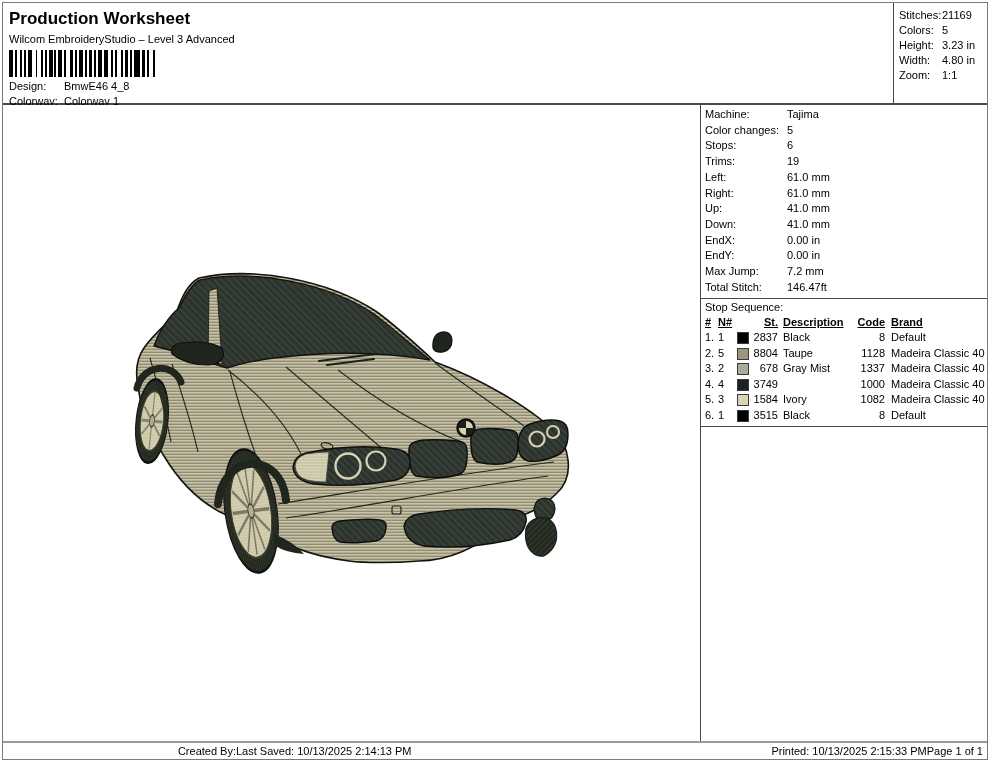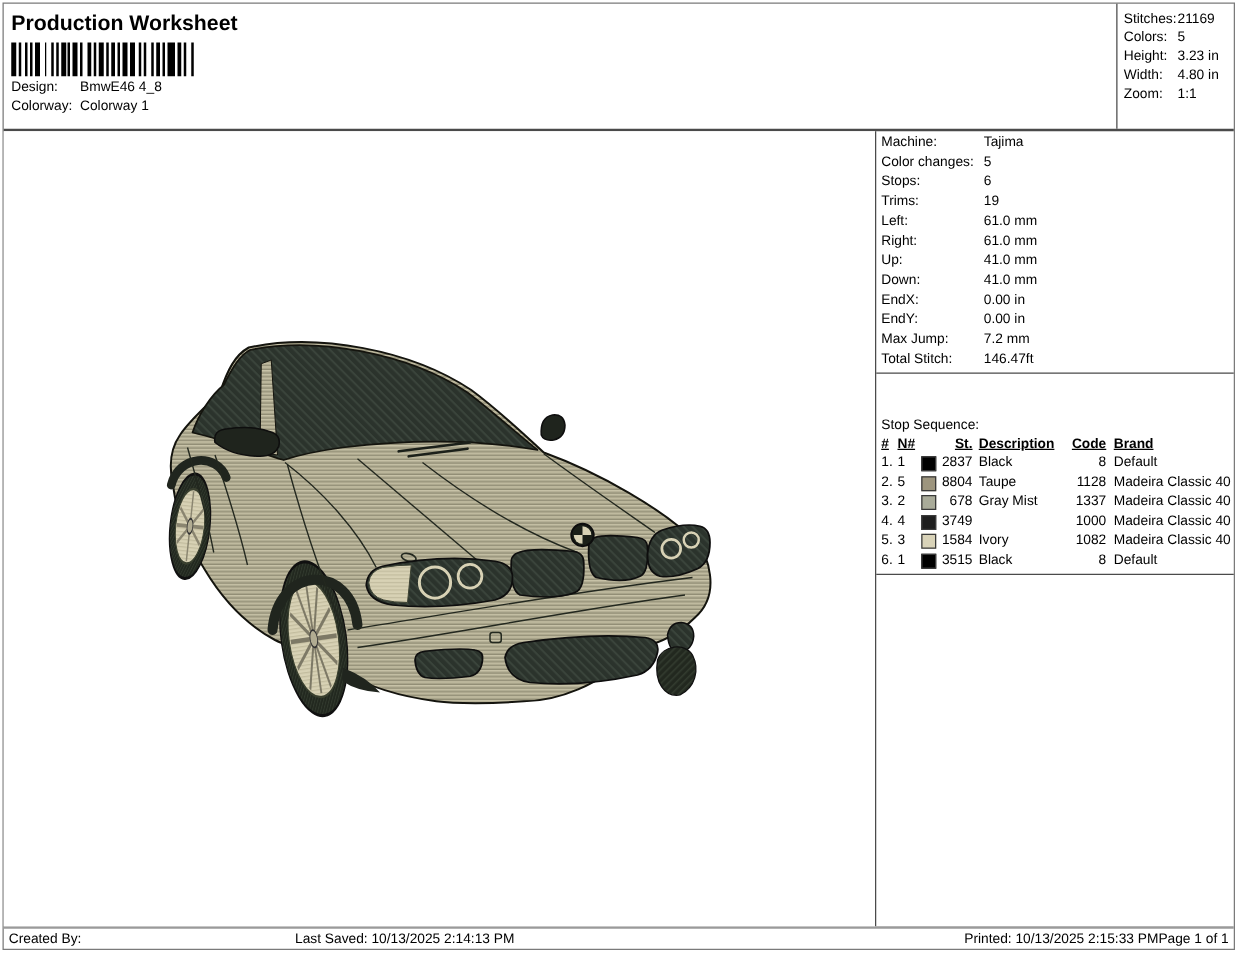--- a/index.html
+++ b/index.html
@@ -22,50 +22,51 @@
 
   
   main{flex:1;display:flex;min-height:0;}
   .canvas{flex:1;position:relative;background:#fff;overflow:hidden;}
   svg.car{position:absolute;left:121px;top:161px;width:470px;height:315px;}
 
   .panel{width:286px;flex:none;border-left:1px solid #4a4a4a;display:flex;flex-direction:column;font-size:11px;}
   .machine-info{padding:2px 0 3px 4px;border-bottom:1px solid #4a4a4a;}
   .mi-row{display:flex;line-height:15.7px;}
   .mi-label{width:82px;flex:none;}
-  .stop-block{border-bottom:1px solid #4a4a4a;padding:1px 0 3px 4px;margin-top:33px;}
+  .stop-block{border-bottom:1px solid #4a4a4a;padding:1px 0 3px 4px;}
   .ss-title{line-height:15px;}
   .ss-header{display:flex;font-weight:bold;line-height:15px;white-space:nowrap;}
   .ss-header span{text-decoration:underline;}
   .ss-row{display:flex;line-height:15.5px;align-items:center;white-space:nowrap;}
   .c-seq{width:13px;flex:none;}
   .c-n{width:19px;flex:none;}
   .c-sw{width:13px;flex:none;display:flex;align-items:center;}
   .swatch{width:10px;height:10px;border:1px solid #3a3a3a;display:inline-block;}
   .c-st{width:28px;flex:none;text-align:right;}
   .c-desc{width:62px;flex:none;padding-left:5px;}
   .c-code{width:40px;flex:none;text-align:right;}
   .c-brand{flex:1;padding-left:6px;overflow:hidden;}
   .panel-empty{flex:1;}
 
   
   footer{height:16px;flex:none;border-top:2px solid #9a9a9a;display:flex;font-size:11px;align-items:center;}
-  .f-created{width:229px;flex:none;padding-left:4px;}
+  .f-created{width:229px;flex:none;padding-left:4px;text-align:right;}
   .f-saved{width:311px;flex:none;}
   .f-printed{flex:1;text-align:right;}
   .f-page{flex:none;padding-right:4px;text-align:right;}
 </style>
 </head>
 <body>
 
 <div class="page">
 
   <header>
     <div class="header-left">
       <div class="title">Production Worksheet</div>
+      <div class="subtitle">Wilcom EmbroideryStudio – Level 3 Advanced</div>
       <div class="barcode">
           <span class="bc-bar" style="width: 3.8px;"></span>
           <span class="bc-gap" style="width: 1.9px;"></span>
           <span class="bc-bar" style="width: 1.9px;"></span>
           <span class="bc-gap" style="width: 3.8px;"></span>
           <span class="bc-bar" style="width: 1.9px;"></span>
           <span class="bc-gap" style="width: 1.9px;"></span>
           <span class="bc-bar" style="width: 1.9px;"></span>
           <span class="bc-gap" style="width: 1.9px;"></span>
           <span class="bc-bar" style="width: 3.8px;"></span>

